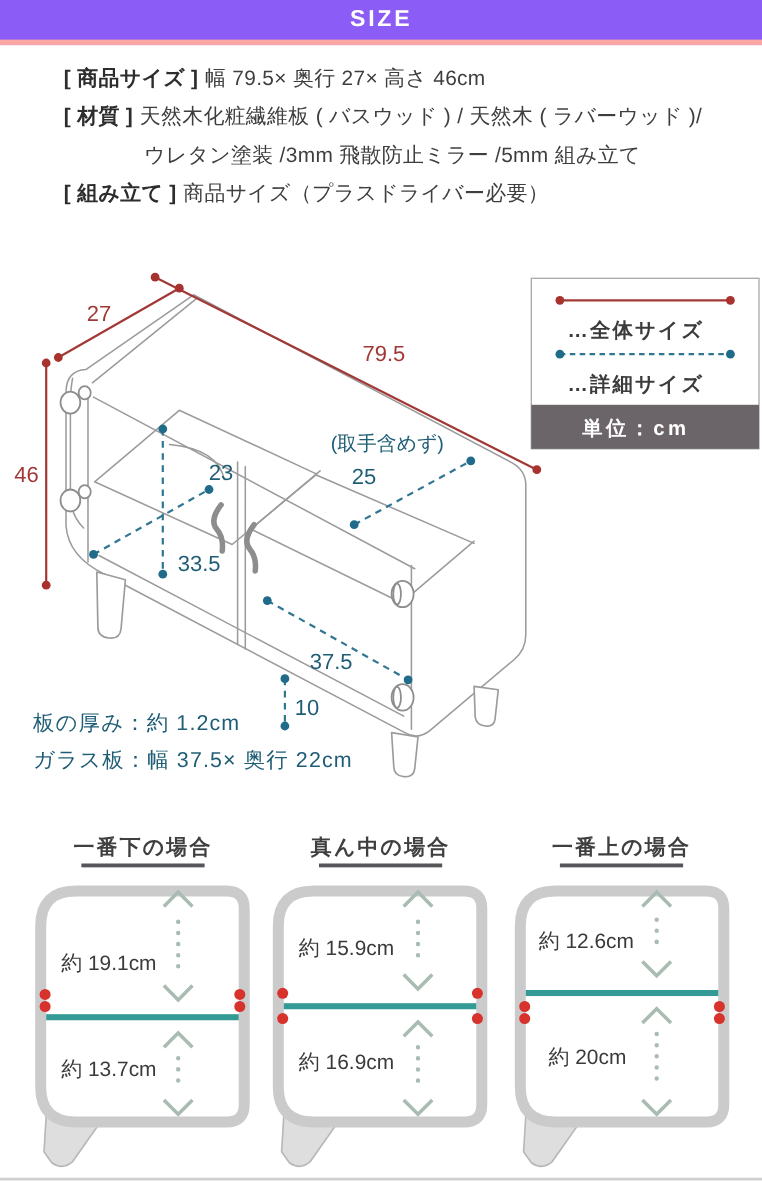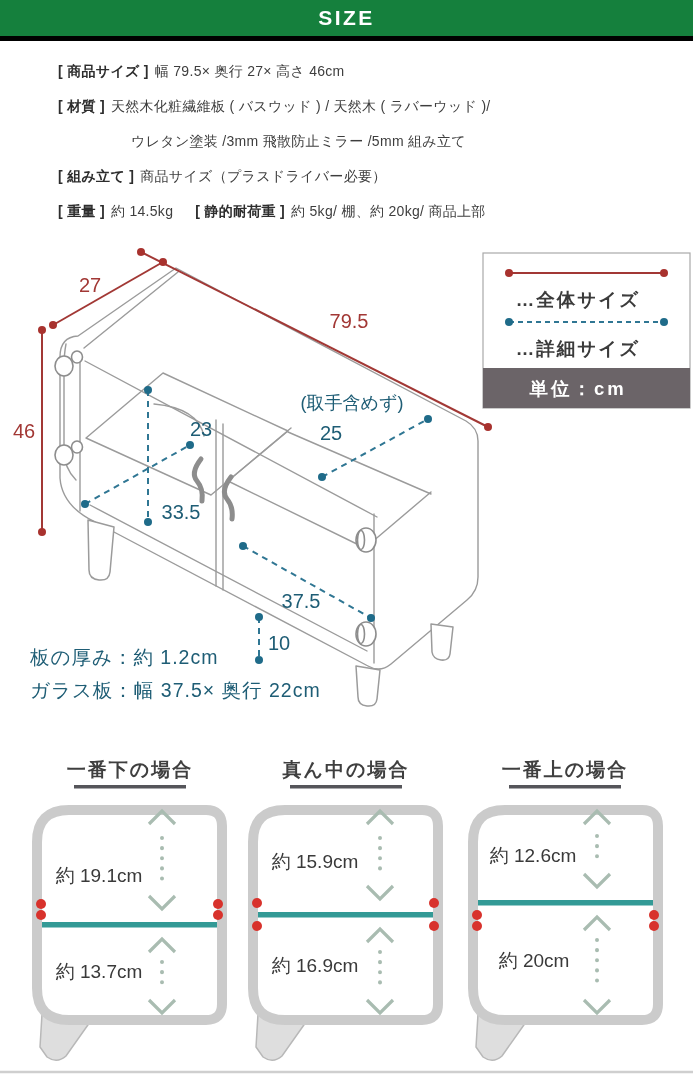--- a/index.html
+++ b/index.html
@@ -1,24 +1,24 @@
 <!DOCTYPE html>
 <html><head>
 <meta charset="utf-8">
 <style>
   html,body{margin:0;padding:0;background:#ffffff;}
   body{font-family:"Liberation Sans",sans-serif;}
   .page{position:relative;width:693px;height:1080px;background:#fff;overflow:hidden;}
 
-  .size-header{height:36px;background:#15803d;border-bottom:5px solid #000000;
+  .size-header{height:36px;background:#8b5cf6;border-bottom:5px solid #fca5a5;
     display:flex;align-items:center;justify-content:center;}
   .size-header .title{color:#fff;font-size:21px;font-weight:700;letter-spacing:2.5px;}
 
   .specs{position:absolute;top:41px;left:58px;right:8px;padding-top:13px;}
-  .spec-row{line-height:35px;font-size:14px;color:#3e3e3e;letter-spacing:0.3px;white-space:nowrap;}
+  .spec-row{line-height:35px;font-size:19px;color:#3e3e3e;letter-spacing:0.3px;white-space:nowrap;}
   .spec-row .lbl{font-weight:700;color:#2d2d2d;margin-right:6px;}
   .spec-row.indent{padding-left:73px;}
   .spec-row .lbl2{font-weight:700;color:#2d2d2d;margin-left:22px;margin-right:6px;}
 
   .drawing-svg{position:absolute;top:240px;left:0;}
   .shelfpos-svg{position:absolute;top:740px;left:0;}
   svg{font-family:"Liberation Sans",sans-serif;}
   svg text{font-family:"Liberation Sans",sans-serif;}
 </style>
 </head>
@@ -35,23 +35,20 @@
       <span class="lbl">[ 商品サイズ ]</span><span class="val">幅 79.5× 奥行 27× 高さ 46cm</span>
     </div>
     <div class="spec-row">
       <span class="lbl">[ 材質 ]</span><span class="val">天然木化粧繊維板 ( バスウッド ) / 天然木 ( ラバーウッド )/</span>
     </div>
     <div class="spec-row indent">
       <span class="val">ウレタン塗装 /3mm 飛散防止ミラー /5mm 組み立て</span>
     </div>
     <div class="spec-row">
       <span class="lbl">[ 組み立て ]</span><span class="val">商品サイズ（プラスドライバー必要）</span>
-    </div>
-    <div class="spec-row">
-      <span class="lbl">[ 重量 ]</span><span class="val">約 14.5kg</span><span class="lbl2">[ 静的耐荷重 ]</span><span class="val">約 5kg/ 棚、約 20kg/ 商品上部</span>
     </div>
   </div>
 
   <svg class="drawing-svg" width="693" height="500" viewBox="0 240 693 500">
 
     <g stroke="#9b9b9b" stroke-width="1.4" fill="none" stroke-linejoin="round" stroke-linecap="round">
 
       <path fill="#ffffff" d="M 78,336 L 176,268 L 466,421 Q 478,428 478,441 L 478,577 Q 478,591 467,600 L 391,664 Q 380,673 368,666 L 95,522 Q 62,506 60,478 L 60,357 Q 60,337 78,336 Z"></path>
 
       <path d="M 84,348 L 178,272"></path>

